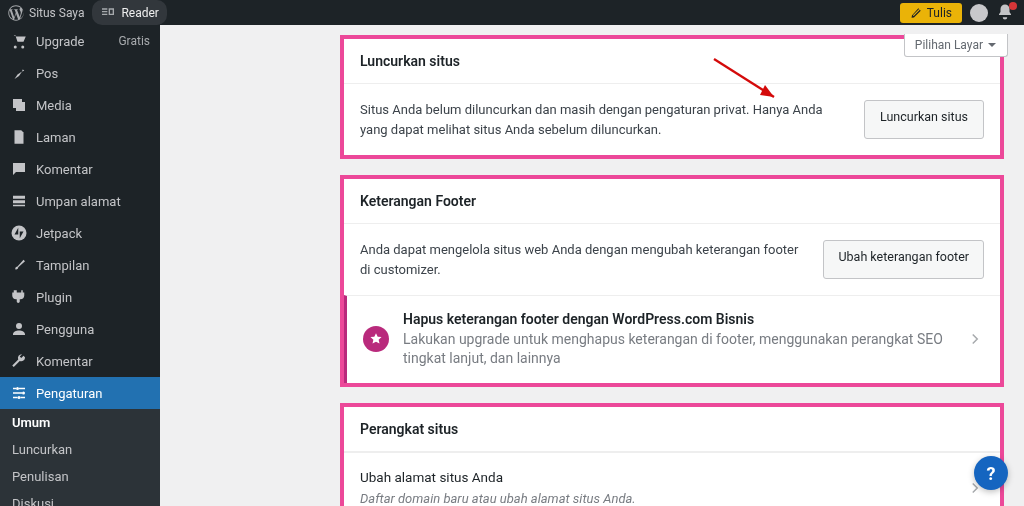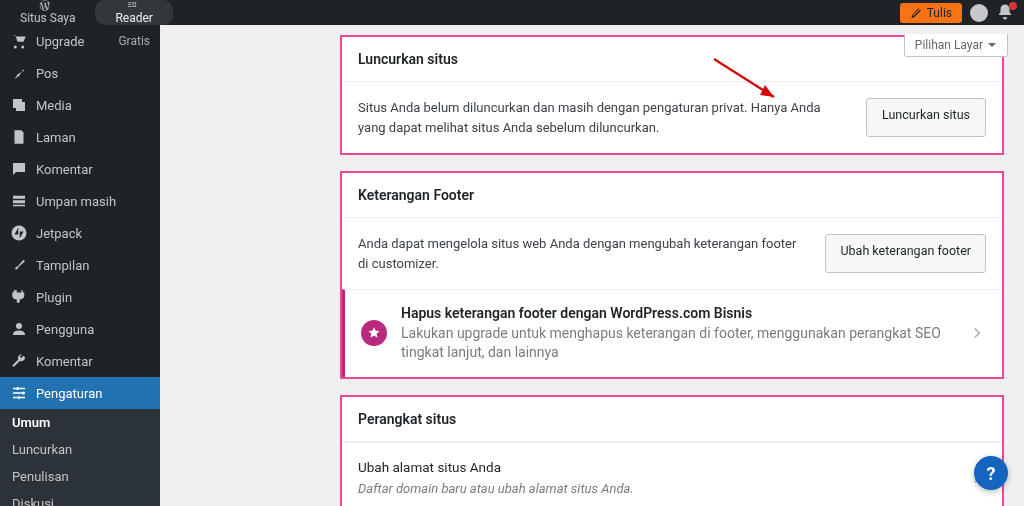--- a/index.html
+++ b/index.html
@@ -2,25 +2,25 @@
 <html><head>
 <meta charset="utf-8">
 <style>
   * { margin: 0; padding: 0; box-sizing: border-box; }
   body { font-family: -apple-system, BlinkMacSystemFont, "Segoe UI", Roboto, sans-serif; font-size: 13px; color: #3c434a; background: #f0f0f1; overflow: hidden; }
   .page { width: 1024px; height: 506px; position: relative; display: flex; flex-direction: column; }
 
   
   .adminbar { height: 25px; background: #1d2327; color: #c3c4c7; display: flex; align-items: center; font-size: 12px; }
   .ab-left { display: flex; align-items: center; height: 100%; }
-  .ab-item { display: flex; align-items: center; height: 100%; padding: 0 20px; cursor: pointer; flex-direction: column; }
+  .ab-item { display: flex; align-items: center; height: 100%; padding: 0 8px; cursor: pointer; }
   .ab-item.readertab { background: #32373c; color: #eee; border-radius: 10px; }
   .ab-svg { width: 16px; height: 16px; fill: #a7aaad; margin-right: 5px; }
   .ab-right { margin-left: auto; display: flex; align-items: center; padding-right: 8px; gap: 8px; }
-  .write-btn { background: #f97316; color: #1d2327; border-radius: 3px; padding: 3px 10px; display: flex; align-items: center; gap: 5px; font-size: 12px; cursor: pointer; }
+  .write-btn { background: #eab308; color: #1d2327; border-radius: 3px; padding: 3px 10px; display: flex; align-items: center; gap: 5px; font-size: 12px; cursor: pointer; }
   .write-btn svg { width: 12px; height: 12px; fill: #1d2327; }
   .avatar { width: 18px; height: 18px; border-radius: 50%; background: #c8c8cb; }
   .bell { width: 20px; height: 20px; position: relative; }
   .bell svg { width: 18px; height: 18px; fill: #c3c4c7; }
   .bell-dot { position: absolute; top: -1px; right: -1px; width: 8px; height: 8px; background: #d63638; border-radius: 50%; }
 
   
   .body { flex: 1; display: flex; min-height: 0; }
 
   
@@ -34,21 +34,21 @@
   .side-sep { height: 6px; }
   .sub-items { background: #2c3338; }
   .sub-item { padding: 6px 12px; font-size: 13px; color: #c3c4c7; cursor: pointer; }
   .sub-item.active { color: #fff; font-weight: 600; }
 
   
   .content { flex: 1; position: relative; overflow: auto; padding: 10px 20px 20px 180px; }
   .screen-opts { position: absolute; top: 9px; right: 16px; background: #fff; border: 1px solid #c3c4c7; border-top: none; border-radius: 0 0 3px 3px; padding: 4px 10px; font-size: 12px; color: #646970; cursor: pointer; display: flex; align-items: center; gap: 4px; }
   .screen-opts svg { width: 10px; height: 10px; fill: #646970; }
 
-  .card { background: #fff; border: 2px solid #ec4899; margin-bottom: 16px; }
+  .card { background: #fff; border: 4px solid #ec4899; margin-bottom: 16px; }
   .card-head { padding: 14px 16px; border-bottom: 1px solid #eee; font-size: 14px; font-weight: 600; color: #1d2327; }
   .card-body { display: flex; padding: 16px; gap: 16px; }
   .card-body .txt { flex: 1; font-size: 13px; color: #3c434a; line-height: 1.5; }
   .btn { background: #f6f7f7; border: 1px solid #c3c4c7; color: #1d2327; padding: 8px 14px; font-size: 12.5px; border-radius: 3px; cursor: pointer; white-space: nowrap; text-align: center; min-width: 120px; }
   .btn.two-line { line-height: 1.3; }
 
   .promo-row { display: flex; align-items: center; padding: 14px 16px; gap: 14px; border-top: 1px solid #eee; border-left: 3px solid #b92a7c; cursor: pointer; }
   .promo-badge { width: 26px; height: 26px; border-radius: 50%; background: #b92a7c; display: flex; align-items: center; justify-content: center; }
   .promo-badge svg { width: 14px; height: 14px; fill: #fff; }
   .promo-txt { flex: 1; font-size: 14px; line-height: 1.4; }
@@ -135,21 +135,21 @@
       <div class="side-item">
         <svg class="ic" viewBox="0 0 24 24">
             <path d="M4 4h16v12H8l-4 4z"></path>
           </svg>
         <span class="lbl">Komentar</span>
       </div>
       <div class="side-item">
         <svg class="ic" viewBox="0 0 24 24">
             <path d="M4 5h16v4H4zm0 6h16v4H4zm0 6h16v2H4z"></path>
           </svg>
-        <span class="lbl">Umpan masih</span>
+        <span class="lbl">Umpan alamat</span>
       </div>
       <div class="side-sep"></div>
       <div class="side-item">
         <svg class="ic" viewBox="0 0 24 24">
             <circle cx="12" cy="12" r="10"></circle>
             <path fill="#1d2327" d="M11 5v9H6zM13 19v-9h5z"></path>
           </svg>
         <span class="lbl">Jetpack</span>
       </div>
       <div class="side-sep"></div>

